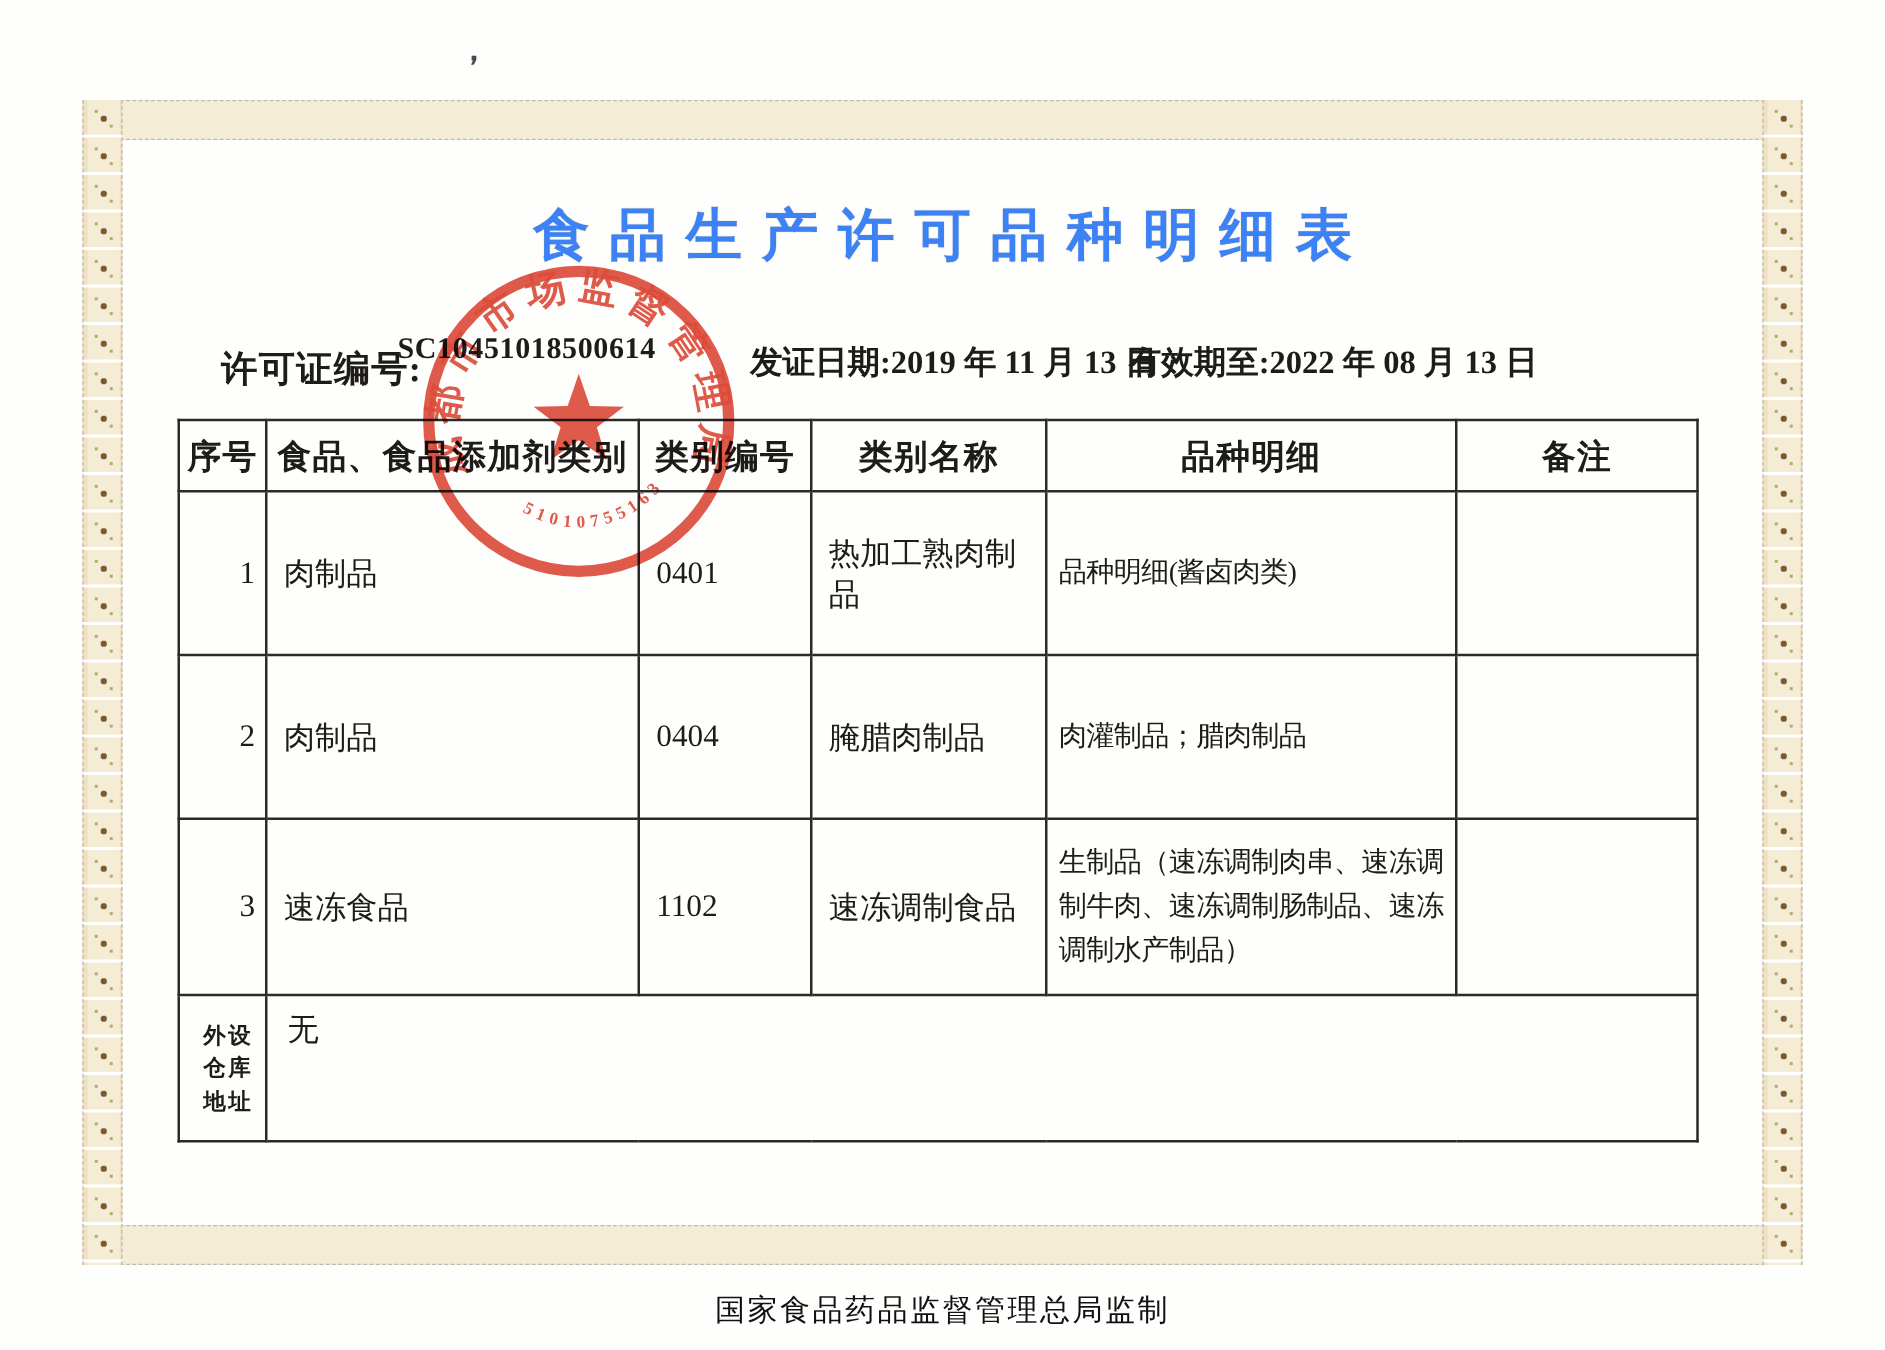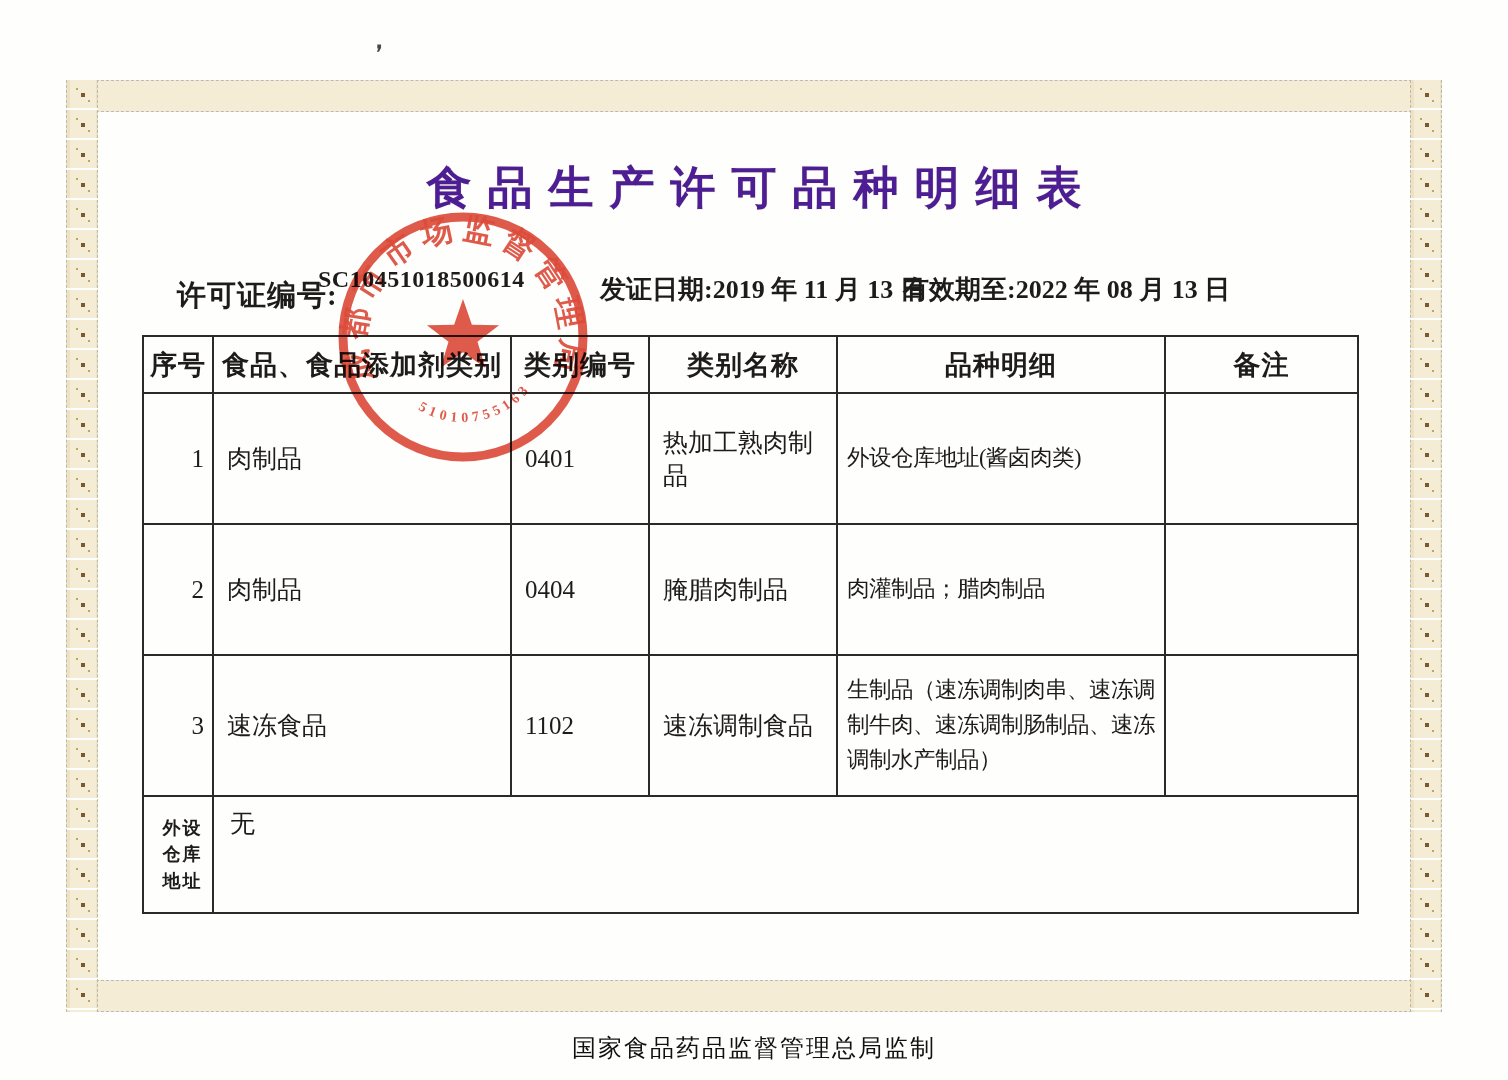--- a/index.html
+++ b/index.html
@@ -52,21 +52,21 @@
   .stray-mark {
     position: absolute; left: 366px; top: 22px;
     font-size: 26px; font-weight: bold; color: #4a4a4a;
   }
 
   
   .doc-title {
     position: absolute; left: 0; top: 158px; width: 100%;
     text-align: center;
     font-size: 45px; font-weight: bold;
-    color: #4c1d95;
+    color: #3b82f6;
     letter-spacing: 16px; text-indent: 16px;
     text-shadow: 0 0 1px rgba(110, 81, 32, .4);
   }
 
   
   .license-line { position: absolute; left: 0; top: 0; width: 100%; }
   .license-label {
     position: absolute; left: 177px; top: 276px;
     font-size: 29px; font-weight: bold; letter-spacing: 1px; text-align: right;
   }
@@ -169,21 +169,21 @@
       <th>类别编号</th>
       <th>类别名称</th>
       <th>品种明细</th>
       <th>备注</th>
     </tr>
     <tr style="height:131px">
       <td class="cell-seq">1</td>
       <td class="cell-left">肉制品</td>
       <td class="cell-left">0401</td>
       <td class="cell-left">热加工熟肉制品</td>
-      <td class="cell-detail">外设仓库地址(酱卤肉类)</td>
+      <td class="cell-detail">品种明细(酱卤肉类)</td>
       <td></td>
     </tr>
     <tr style="height:131px">
       <td class="cell-seq">2</td>
       <td class="cell-left">肉制品</td>
       <td class="cell-left">0404</td>
       <td class="cell-left">腌腊肉制品</td>
       <td class="cell-detail">肉灌制品；腊肉制品</td>
       <td></td>
     </tr>

